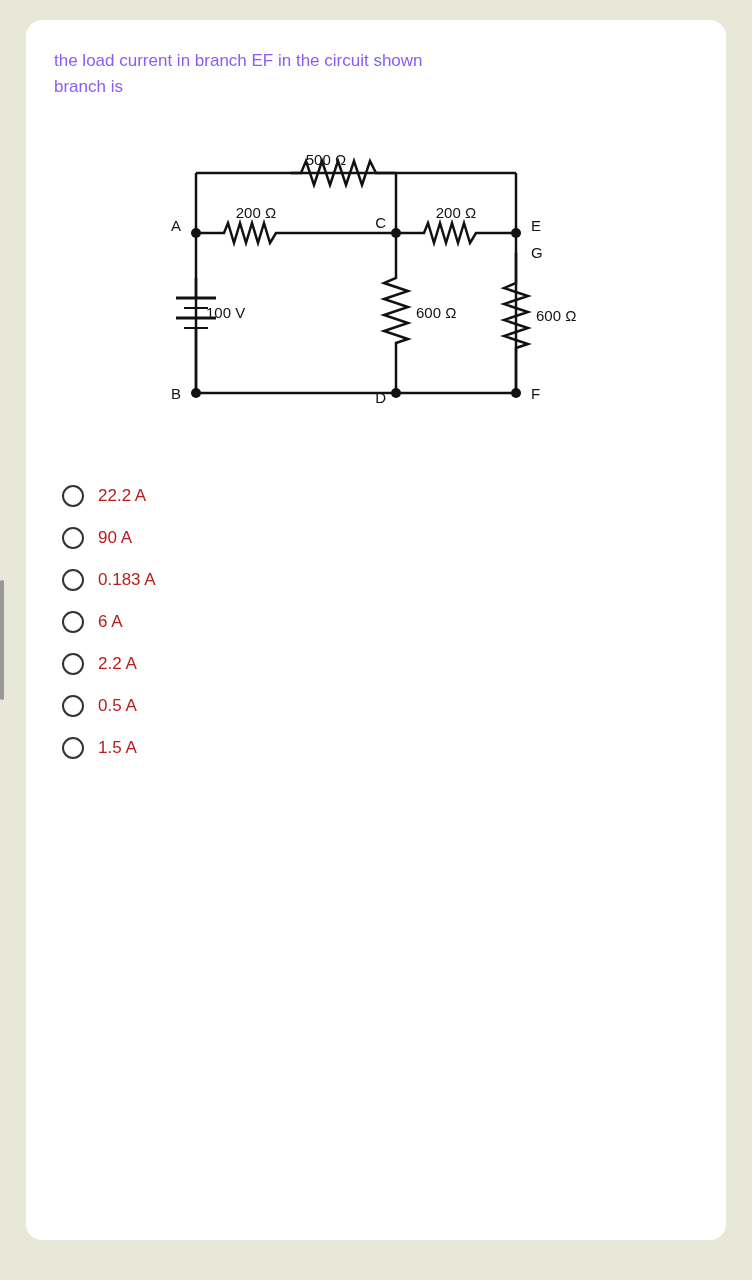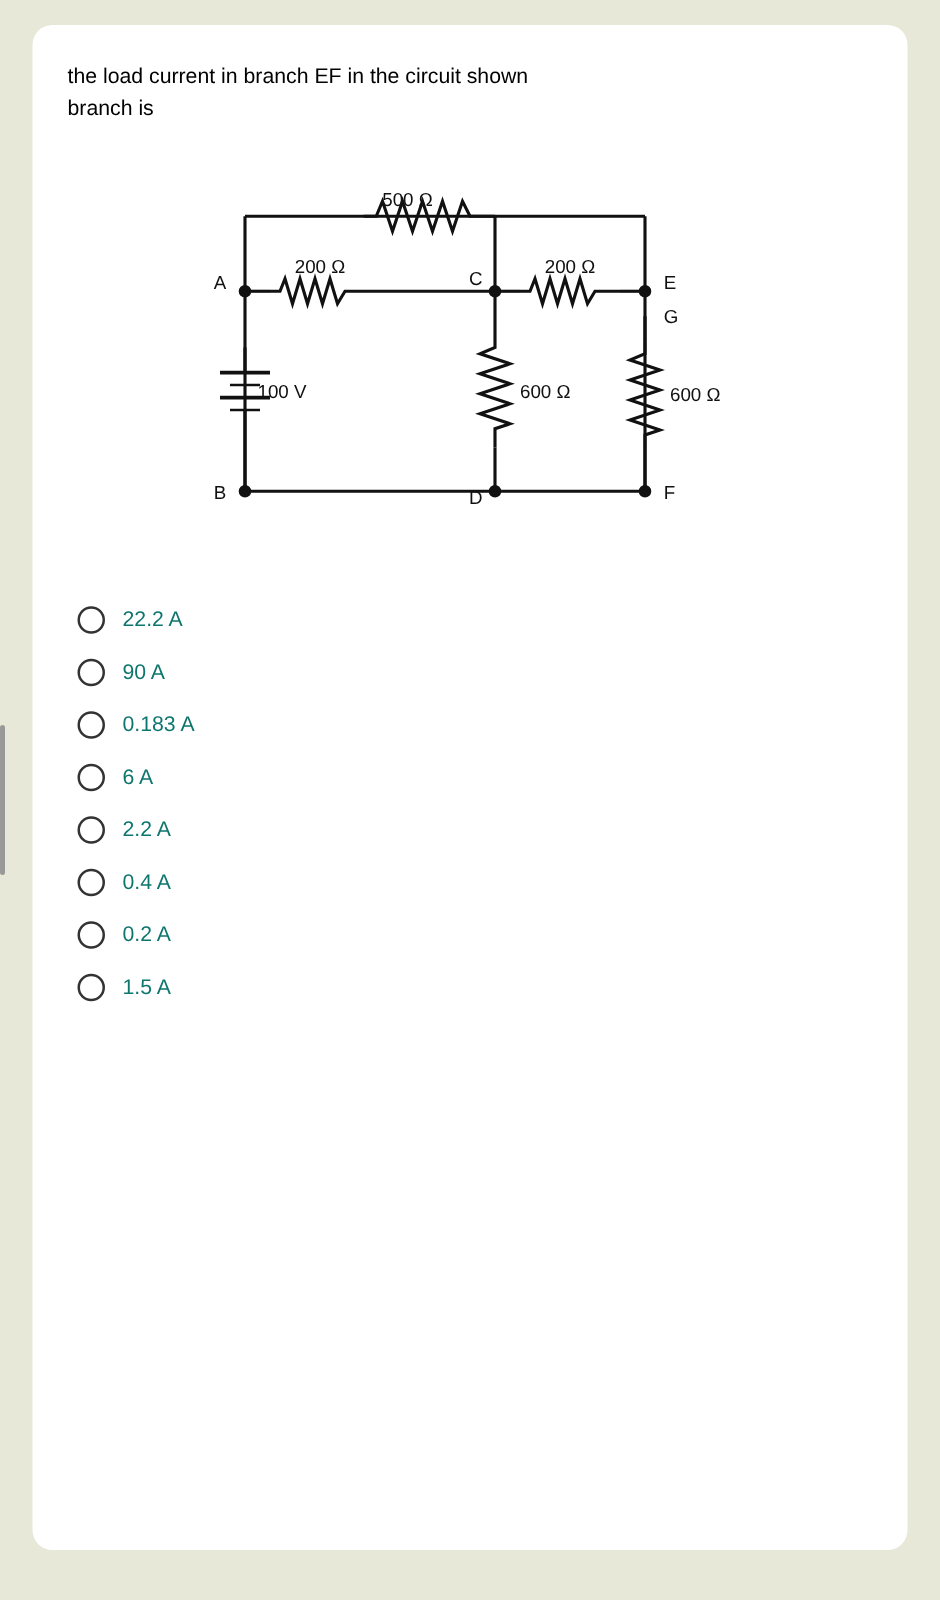--- a/index.html
+++ b/index.html
@@ -14,21 +14,21 @@
     }
     .card {
       background: #ffffff;
       border-radius: 16px;
       padding: 28px 28px 36px 28px;
       width: 700px;
       min-height: 1220px;
     }
     .question-text {
       font-size: 17px;
-      color: #000000;
+      color: #8b5cf6;
       line-height: 1.5;
       margin-bottom: 24px;
     }
     .circuit-container {
       display: flex;
       justify-content: center;
       margin-bottom: 32px;
     }
     .circuit-svg {
       width: 520px;
@@ -36,21 +36,21 @@
     }
     .options-list {
       list-style: none;
       padding-left: 8px;
     }
     .options-list li {
       display: flex;
       align-items: center;
       margin-bottom: 20px;
       font-size: 17px;
-      color: #0f766e;
+      color: #b91c1c;
       cursor: pointer;
     }
     .radio-circle {
       width: 22px;
       height: 22px;
       border-radius: 50%;
       border: 2px solid #333;
       margin-right: 14px;
       flex-shrink: 0;
       background: #fff;
@@ -194,24 +194,20 @@
     <li>
       <div class="radio-circle"></div>
       <span>6 A</span>
     </li>
     <li>
       <div class="radio-circle"></div>
       <span>2.2 A</span>
     </li>
     <li>
       <div class="radio-circle"></div>
-      <span>0.4 A</span>
-    </li>
-    <li>
-      <div class="radio-circle"></div>
-      <span>0.2 A</span>
+      <span>0.5 A</span>
     </li>
     <li>
       <div class="radio-circle"></div>
       <span>1.5 A</span>
     </li>
   </ul>
 </div>
 
 </body></html>

